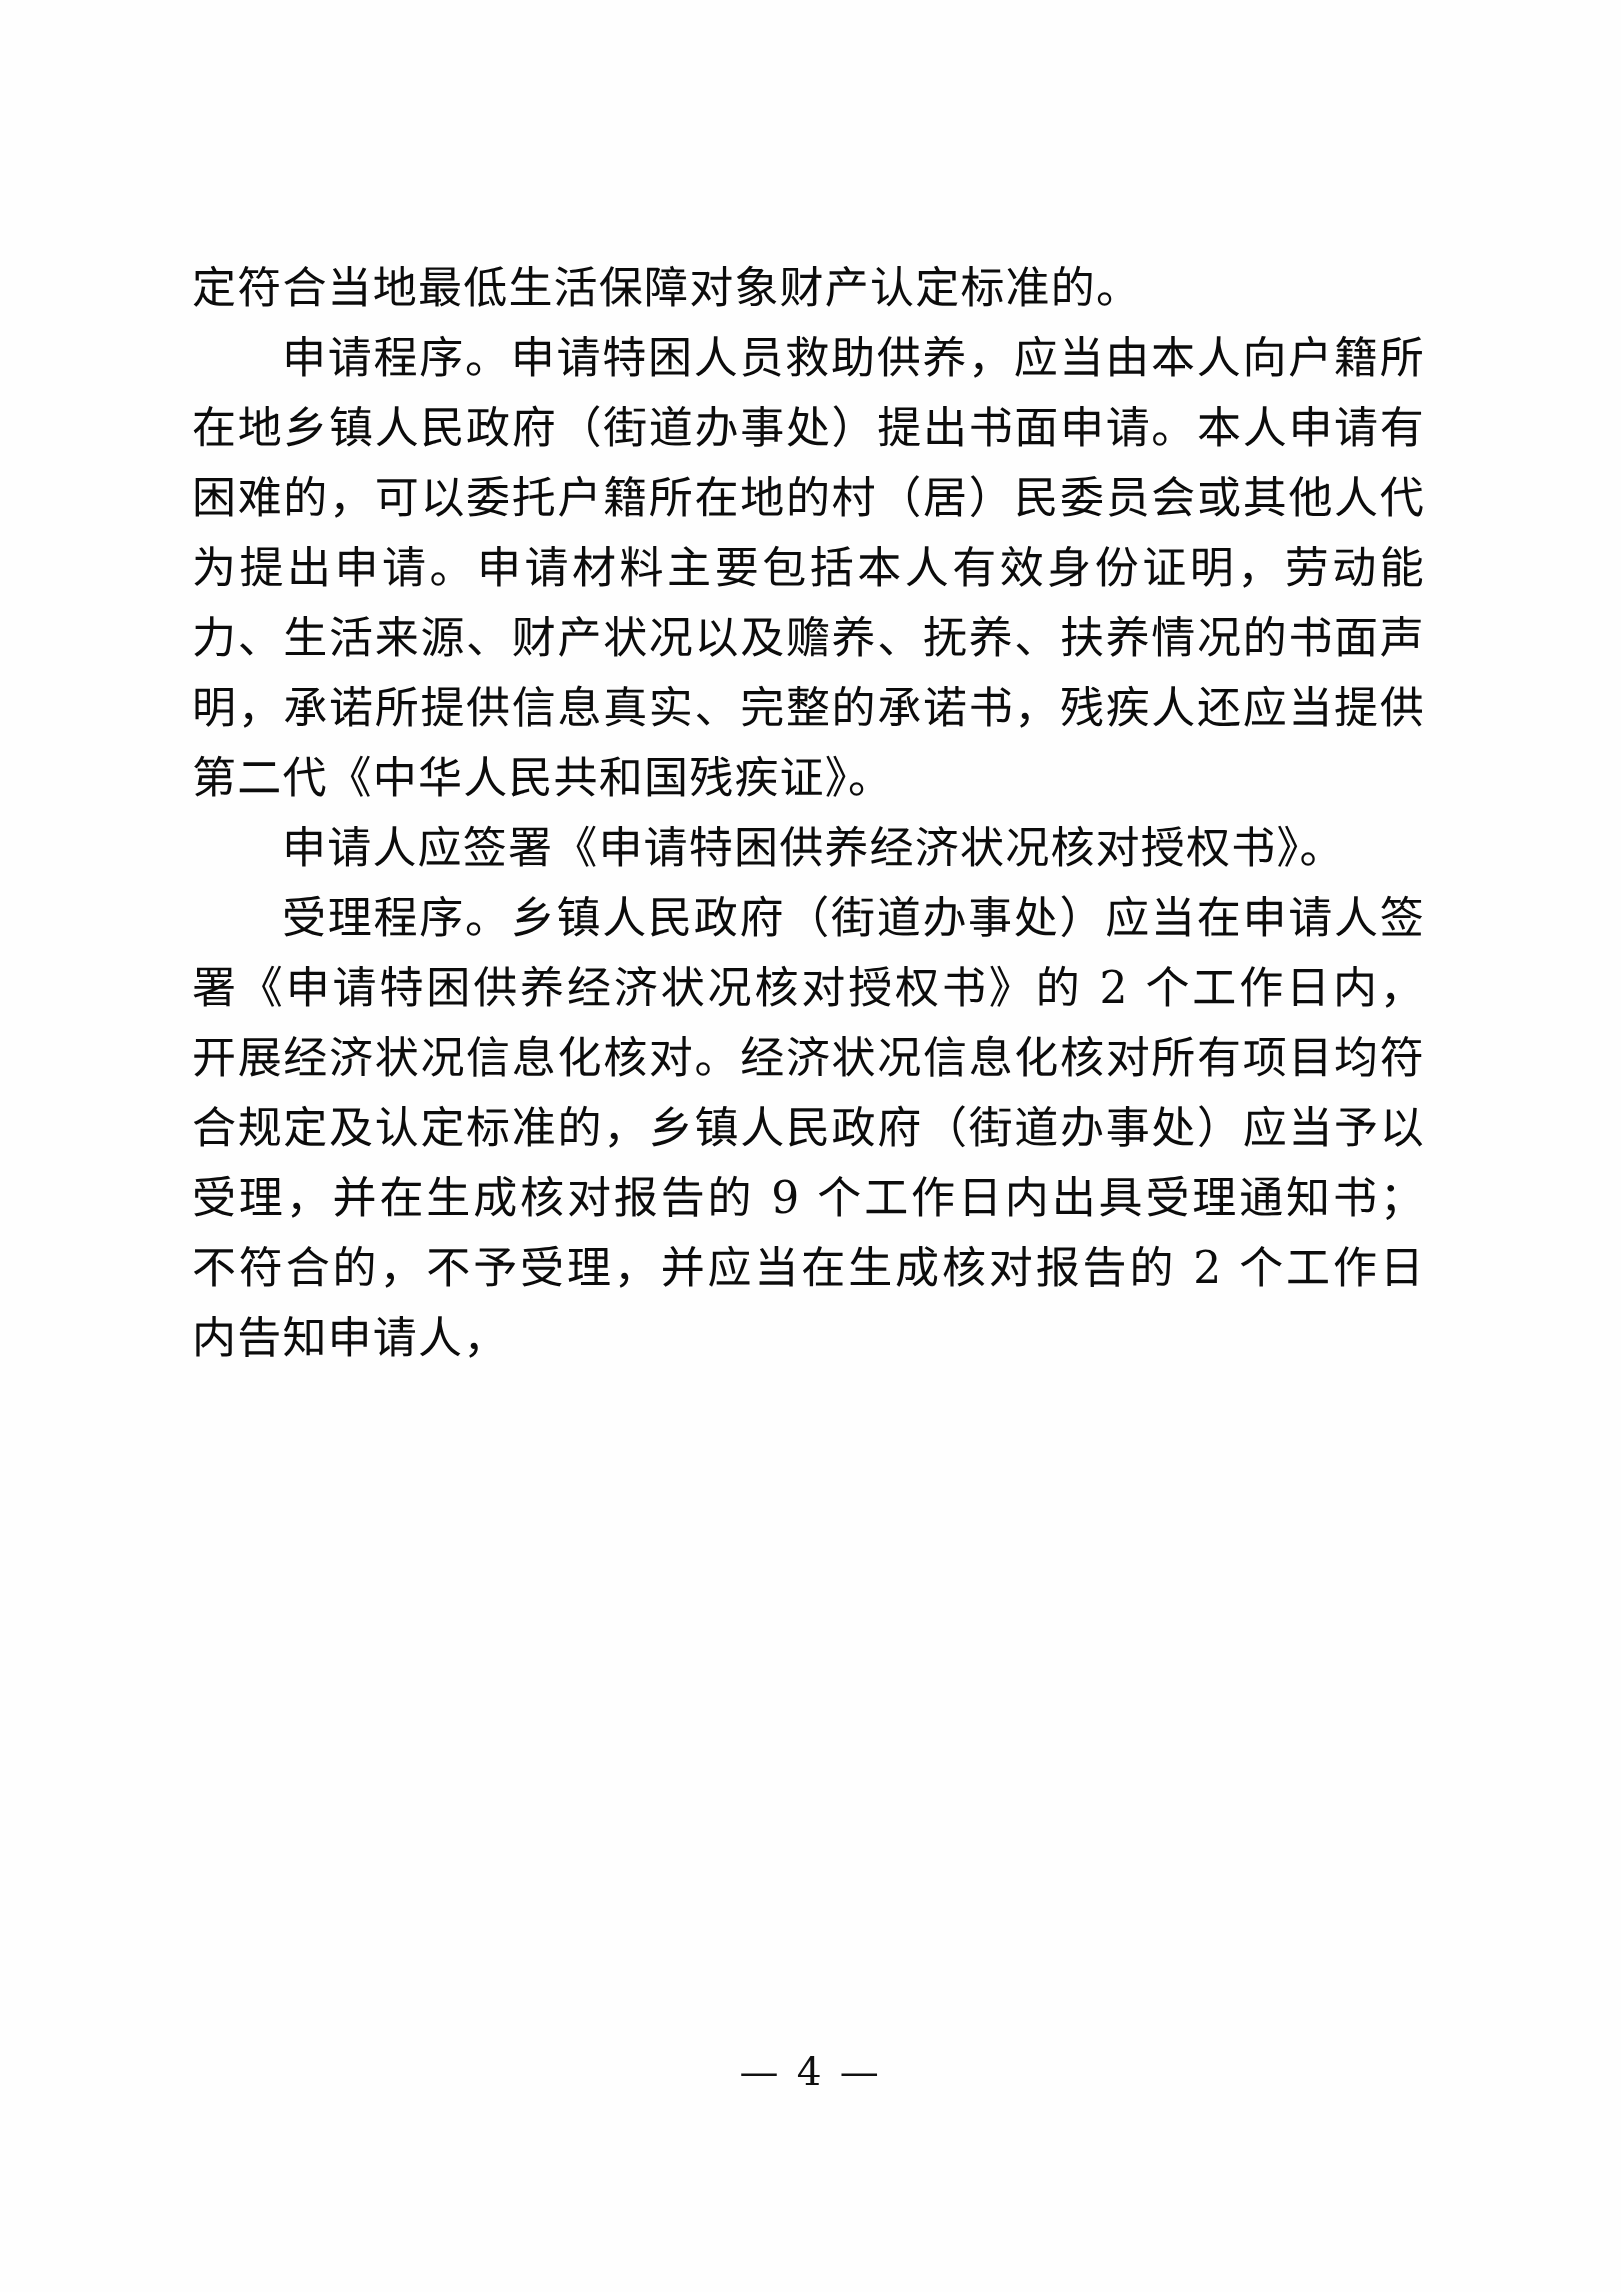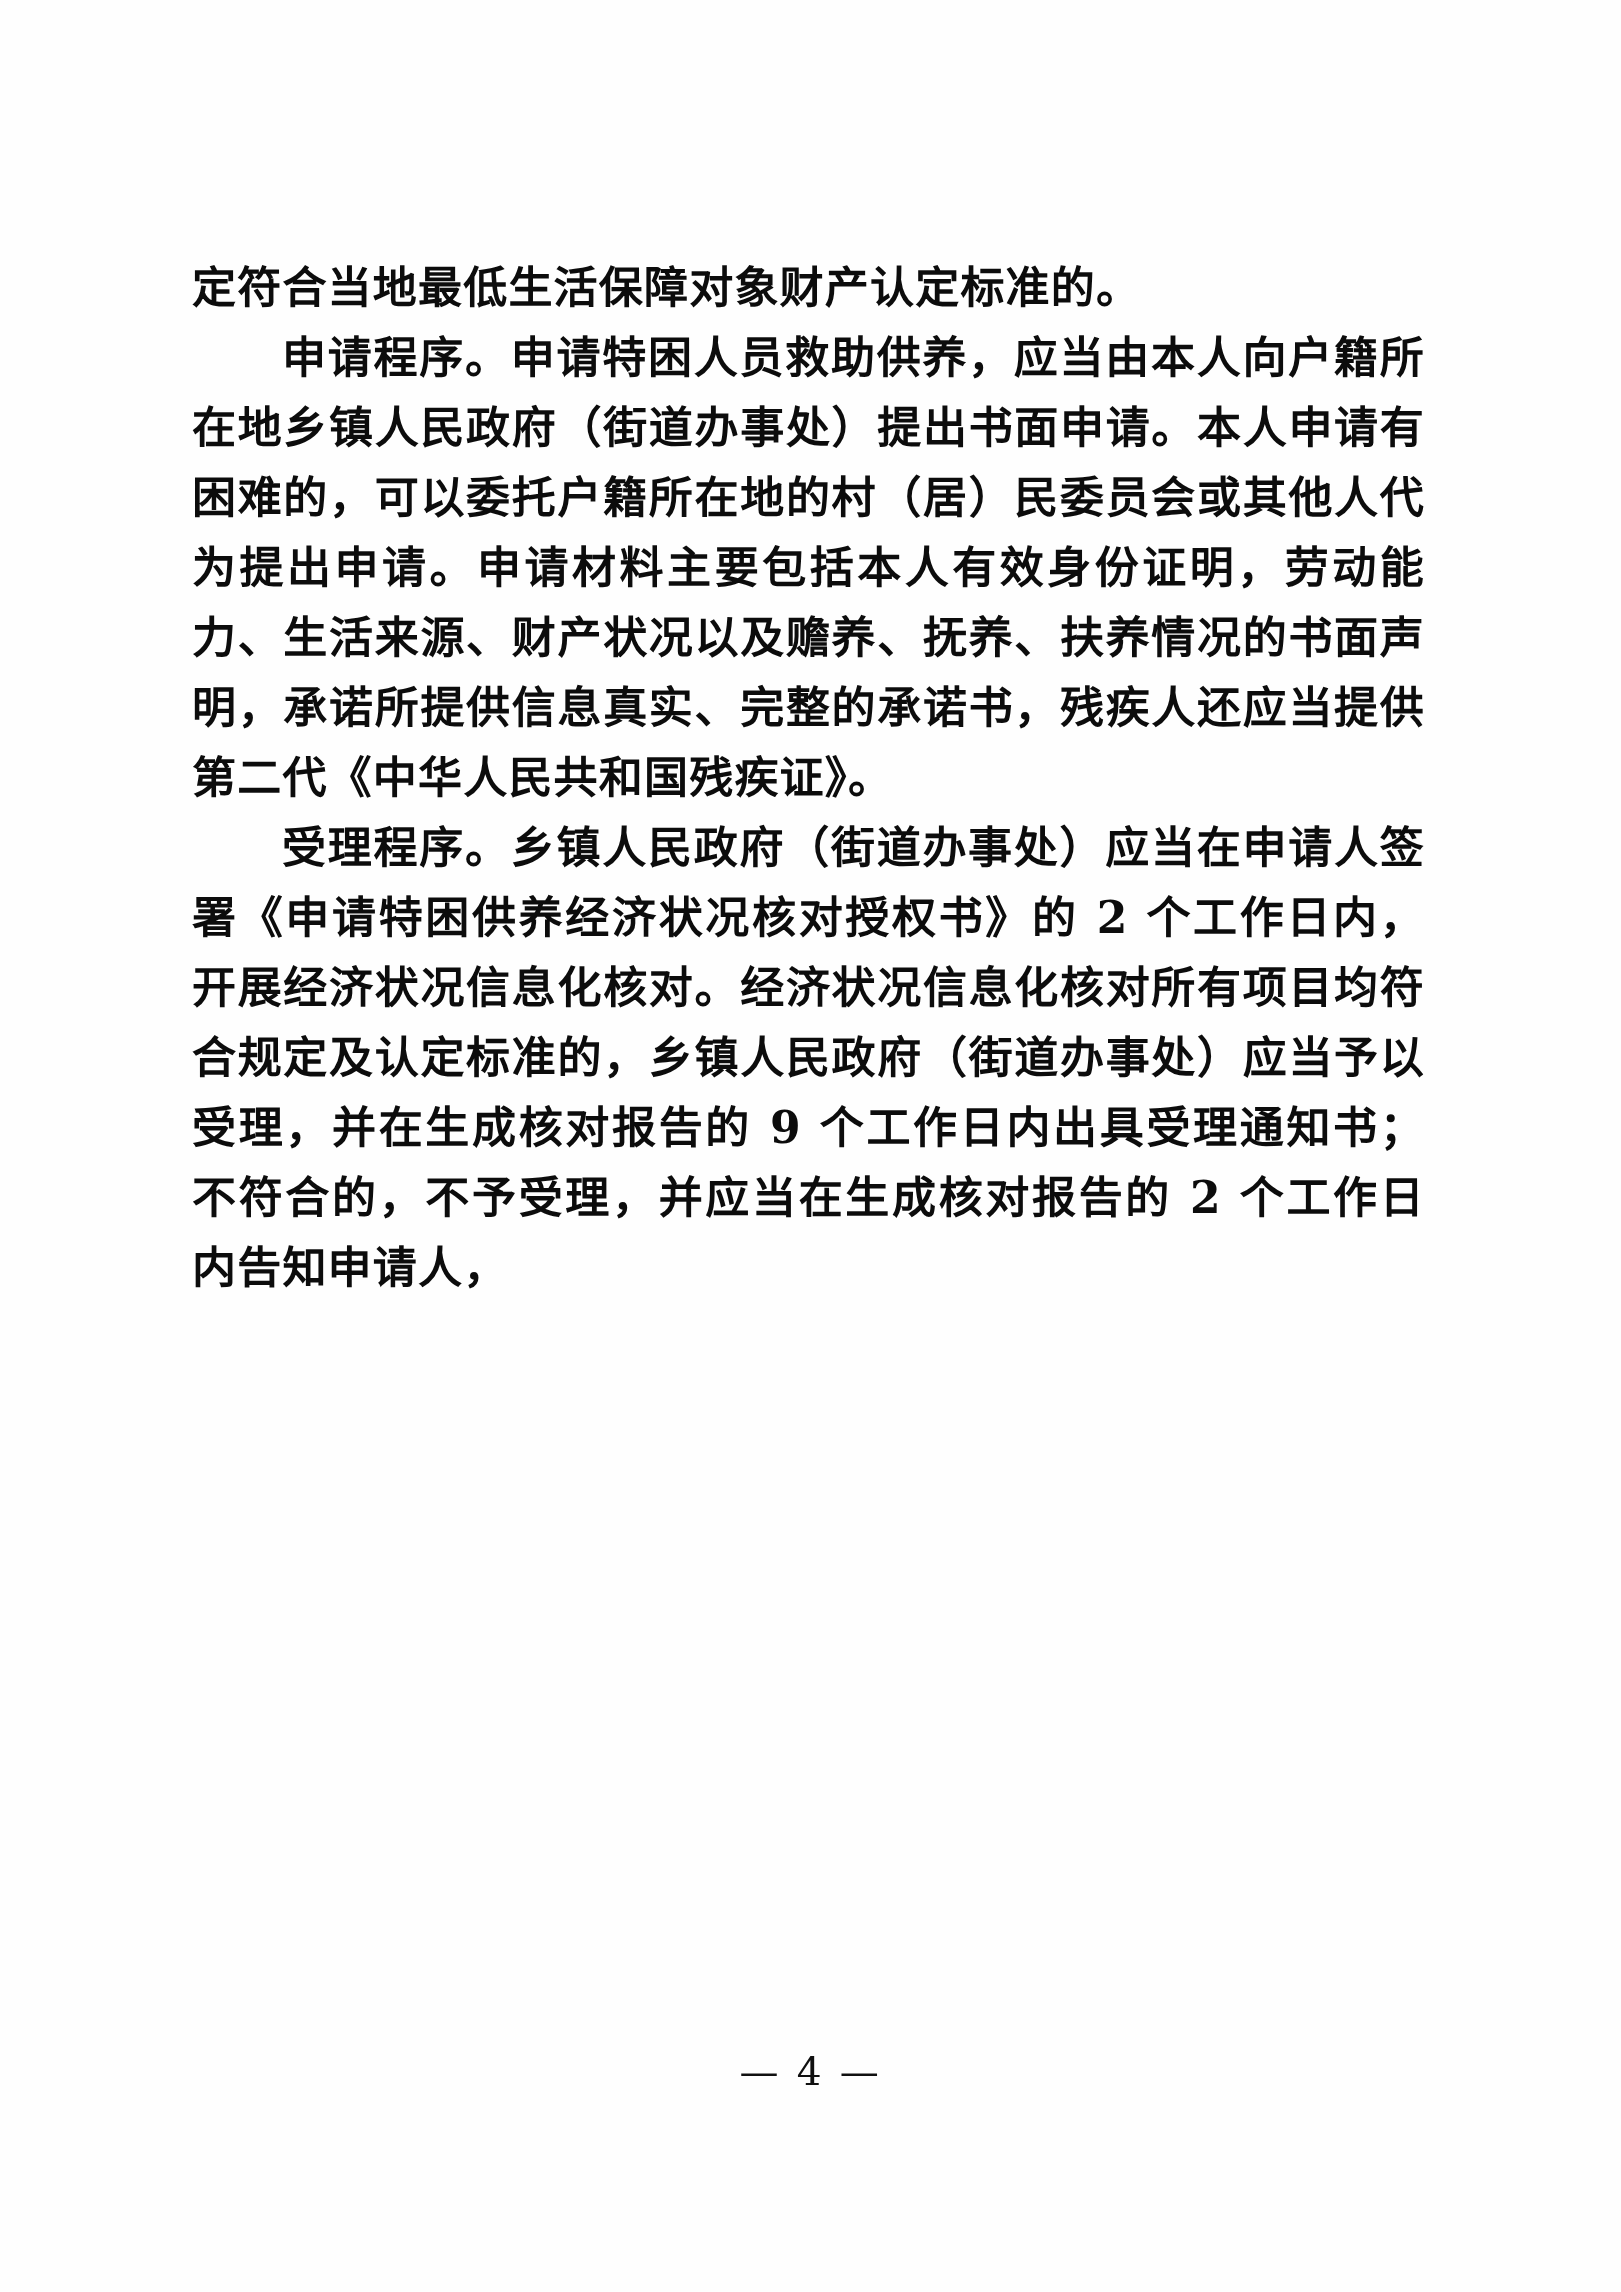--- a/index.html
+++ b/index.html
@@ -34,21 +34,21 @@
     width: 1233px;
   }
   .para {
     margin: 0;
     color: #0c0c0c;
     font-size: 44px;
     line-height: 70px;
     letter-spacing: 1.2px;
     text-align: justify;
     text-justify: inter-character;
-    font-weight: 700;
+    font-weight: 400;
     text-indent: 0;
     white-space: normal;
   }
   .para.indent {
     text-indent: 90px;
   }
   .para.heading {
     text-indent: 90px;
     font-weight: 700;
     letter-spacing: 1.6px;
@@ -75,20 +75,21 @@
 <div class="page">
 
   <div class="content">
 
     <p class="para">定符合当地最低生活保障对象财产认定标准的。</p>
 
 
 
     <p class="para indent">申请程序。申请特困人员救助供养，应当由本人向户籍所在地乡镇人民政府（街道办事处）提出书面申请。本人申请有困难的，可以委托户籍所在地的村（居）民委员会或其他人代为提出申请。申请材料主要包括本人有效身份证明，劳动能力、生活来源、财产状况以及赡养、抚养、扶养情况的书面声明，承诺所提供信息真实、完整的承诺书，残疾人还应当提供第二代《中华人民共和国残疾证》。</p>
 
+    <p class="para indent">申请人应签署《申请特困供养经济状况核对授权书》。</p>
 
 
     <p class="para indent">受理程序。乡镇人民政府（街道办事处）应当在申请人签署《申请特困供养经济状况核对授权书》的 2 个工作日内，开展经济状况信息化核对。经济状况信息化核对所有项目均符合规定及认定标准的，乡镇人民政府（街道办事处）应当予以受理，并在生成核对报告的 9 个工作日内出具受理通知书；不符合的，不予受理，并应当在生成核对报告的 2 个工作日内告知申请人，</p>
 
   </div>
 
   <div class="pagenum">
     <span class="pagenum-inner">— 4 —</span>
   </div>
 

